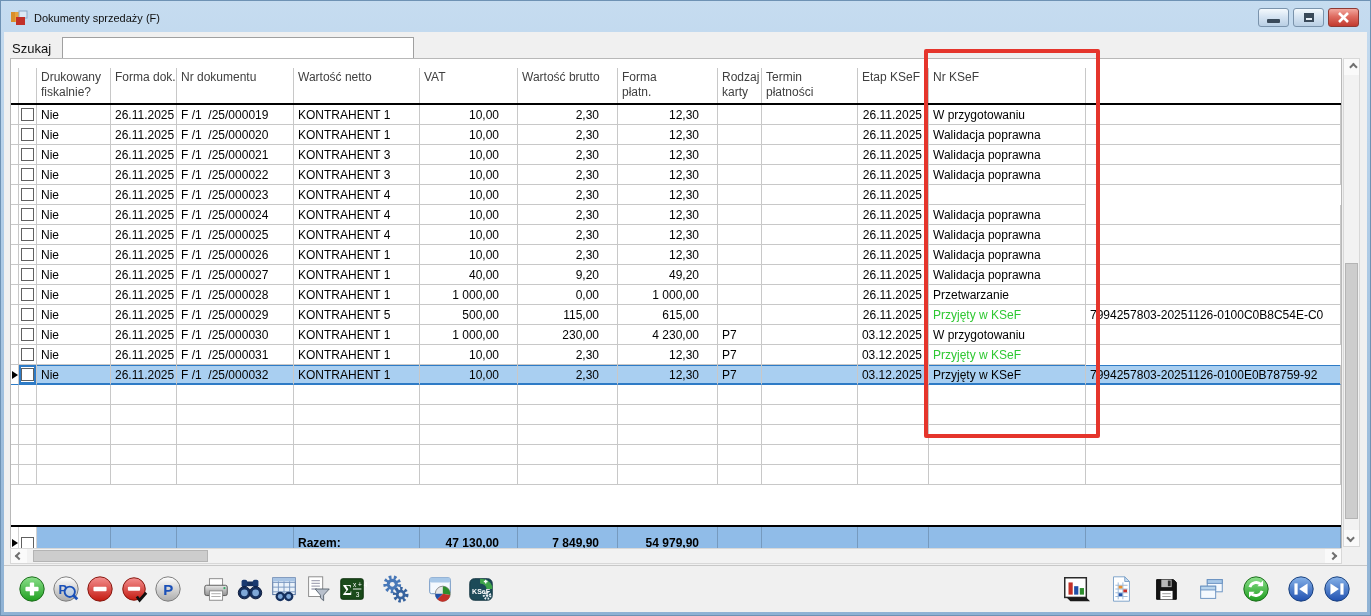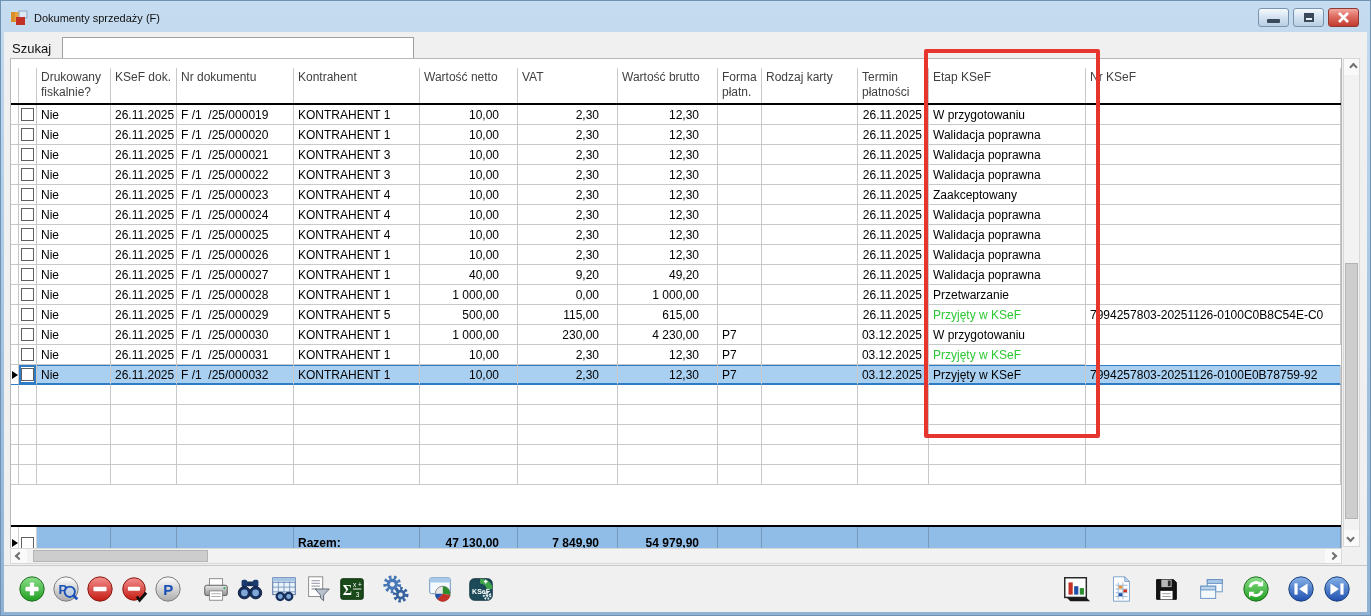--- a/index.html
+++ b/index.html
@@ -116,23 +116,22 @@
       <span class="search-label">Szukaj</span>
       <input class="search-input" type="text" value="" style="">
     </div>
 
     <div class="grid">
       <div class="ghead grow">
           <div class="hcell"></div>
           <div class="hcell"></div>
           <div class="hcell">Drukowany
 fiskalnie?</div>
-          <div class="hcell">KSeF dok.</div>
+          <div class="hcell">Forma dok.</div>
           <div class="hcell">Nr dokumentu</div>
-          <div class="hcell">Kontrahent</div>
           <div class="hcell">Wartość netto</div>
           <div class="hcell">VAT</div>
           <div class="hcell">Wartość brutto</div>
           <div class="hcell">Forma
 płatn.</div>
           <div class="hcell">Rodzaj karty</div>
           <div class="hcell">Termin
 płatności</div>
           <div class="hcell">Etap KSeF</div>
           <div class="hcell">Nr KSeF</div>
@@ -212,21 +211,20 @@
     <div class="cell">Nie</div>
     <div class="cell">26.11.2025</div>
     <div class="cell">F /1  /25/000023</div>
     <div class="cell">KONTRAHENT 4</div>
     <div class="cell num">10,00</div>
     <div class="cell num">2,30</div>
     <div class="cell num">12,30</div>
     <div class="cell"></div>
     <div class="cell"></div>
     <div class="cell c-termin">26.11.2025</div>
-    <div class="cell">Zaakceptowany</div>
     <div class="cell"></div>
   </div>
 
   <div class="drow grow">
     <div class="cell c-ind"></div>
     <div class="cell c-chk"><span class="checkbox"></span></div>
     <div class="cell">Nie</div>
     <div class="cell">26.11.2025</div>
     <div class="cell">F /1  /25/000024</div>
     <div class="cell">KONTRAHENT 4</div>

